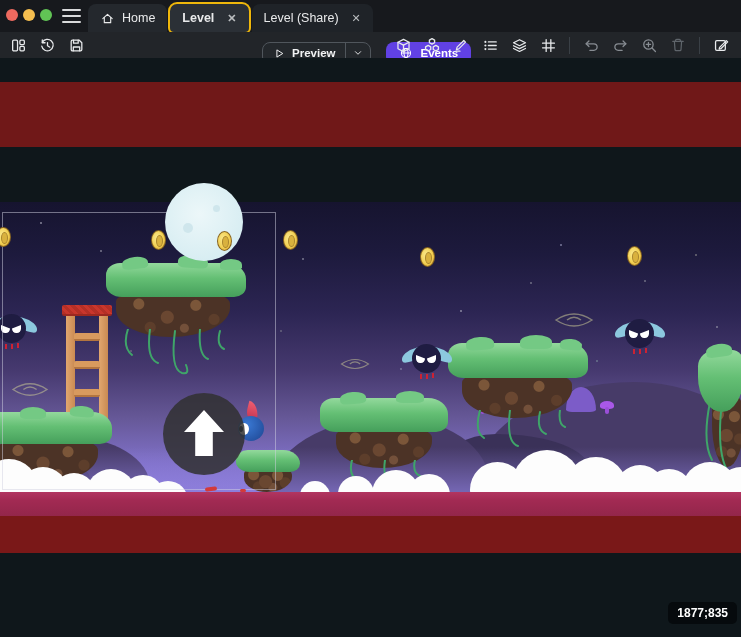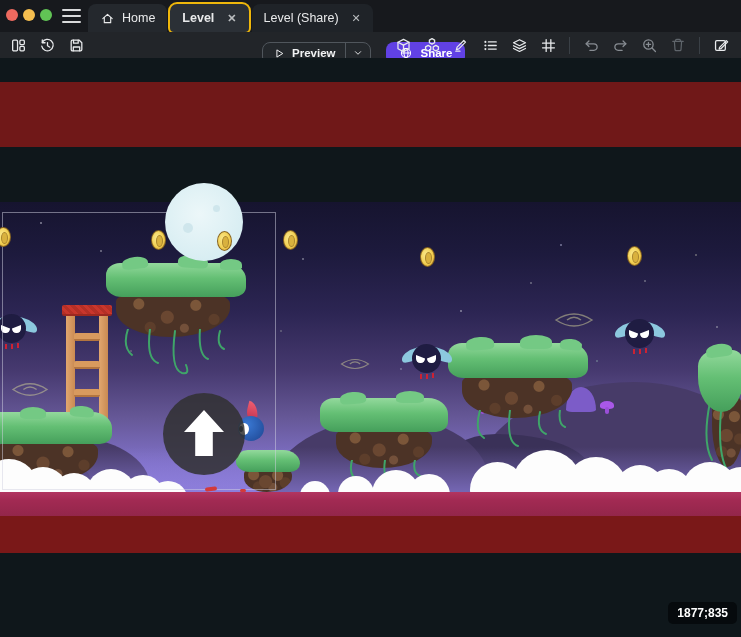--- a/index.html
+++ b/index.html
@@ -192,21 +192,21 @@
               <path d="M4.5 6.2 L8 9.7 L11.5 6.2"></path>
             </svg>
         </div>
       </div>
       <button class="share-btn">
         <svg class="ic" width="14" height="14" viewBox="0 0 16 16">
             <circle cx="8" cy="8" r="5.2"></circle>
             <ellipse cx="8" cy="8" rx="2.3" ry="5.2"></ellipse>
             <path d="M2.8 8 H13.2"></path>
           </svg>
-        <span>Share</span>
+        <span>Events</span>
       </button>
     </div>
     <div class="tb-right">
       <button class="icbtn">
           <svg class="ic" width="17" height="17" viewBox="0 0 16 16">
             <path d="M8 2.2 L13.2 4.9 V11 L8 13.8 L2.8 11 V4.9 Z"></path>
             <path d="M2.8 4.9 L8 7.6 L13.2 4.9"></path>
             <path d="M8 7.6 V13.8"></path>
           </svg>
         </button>

